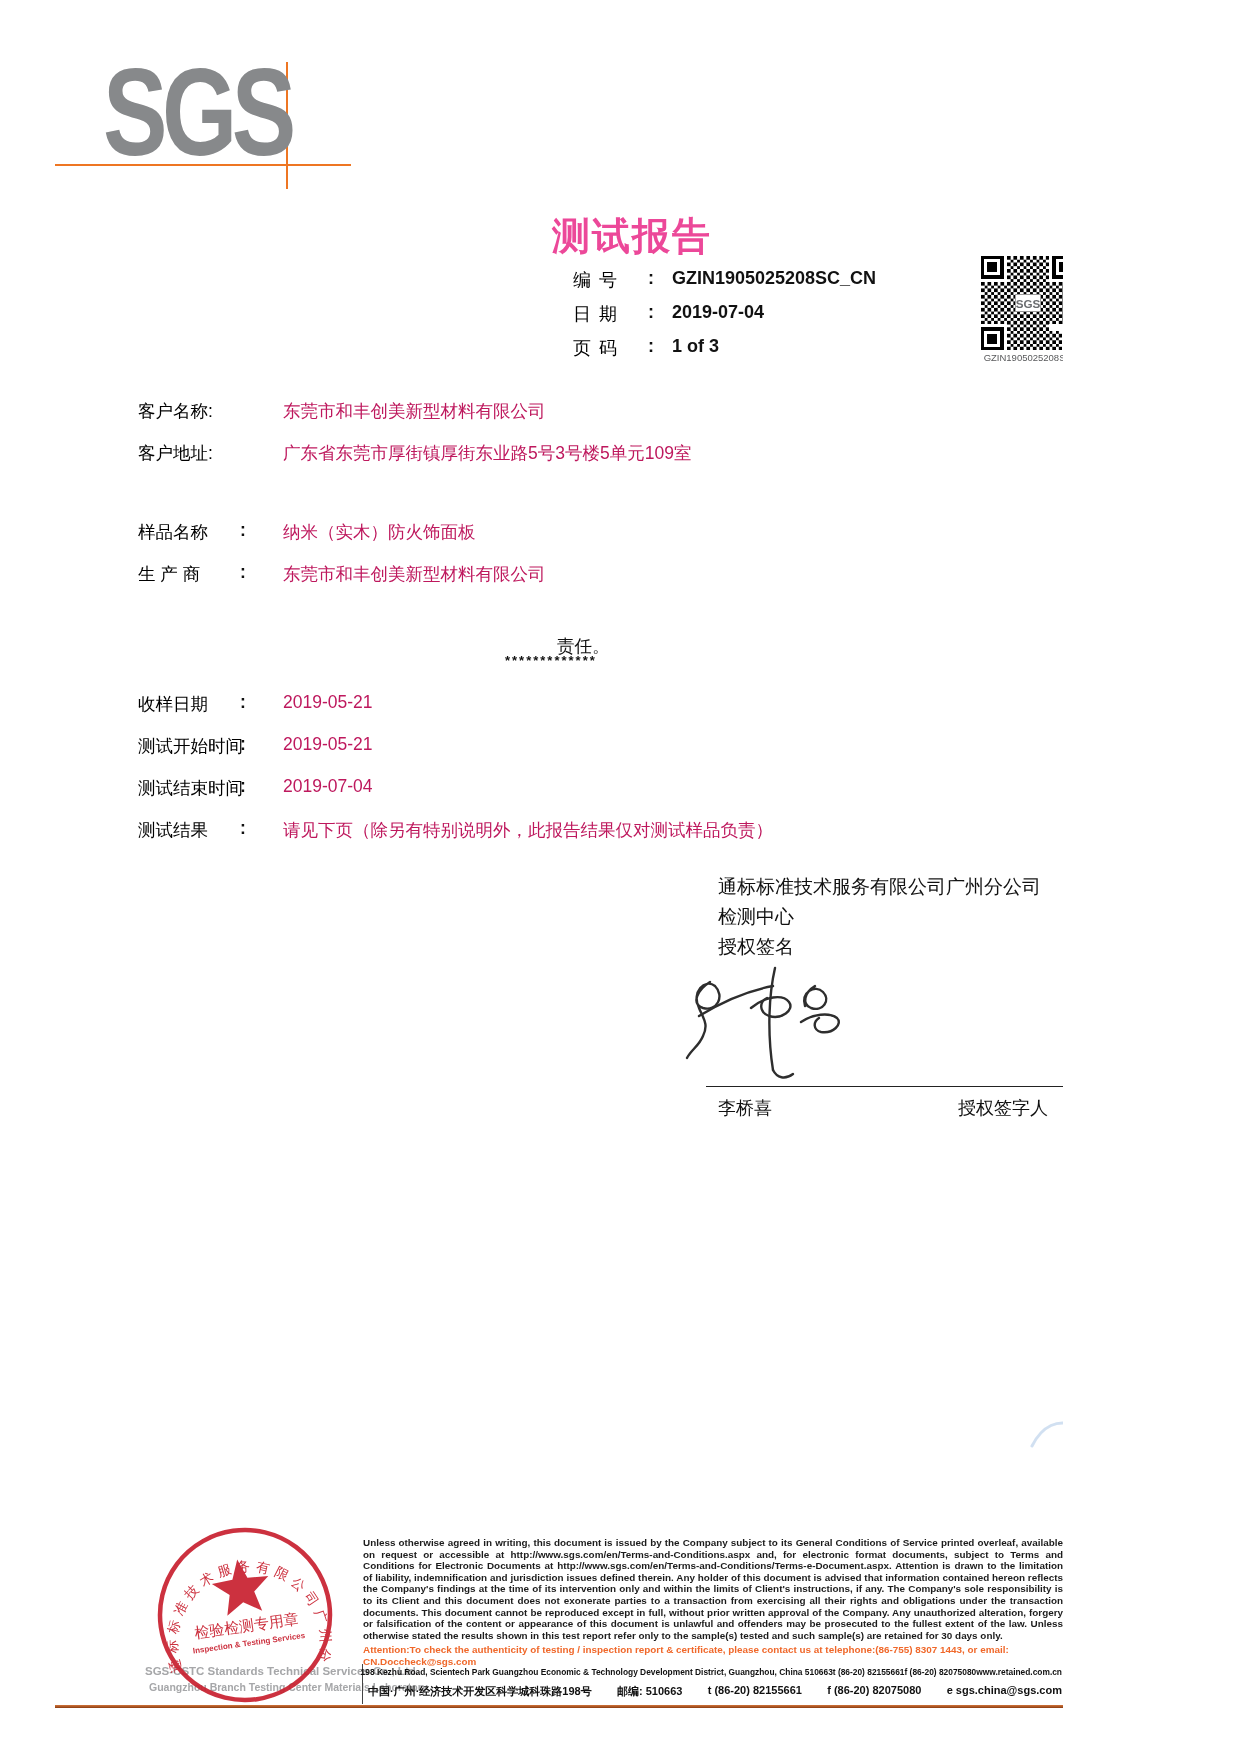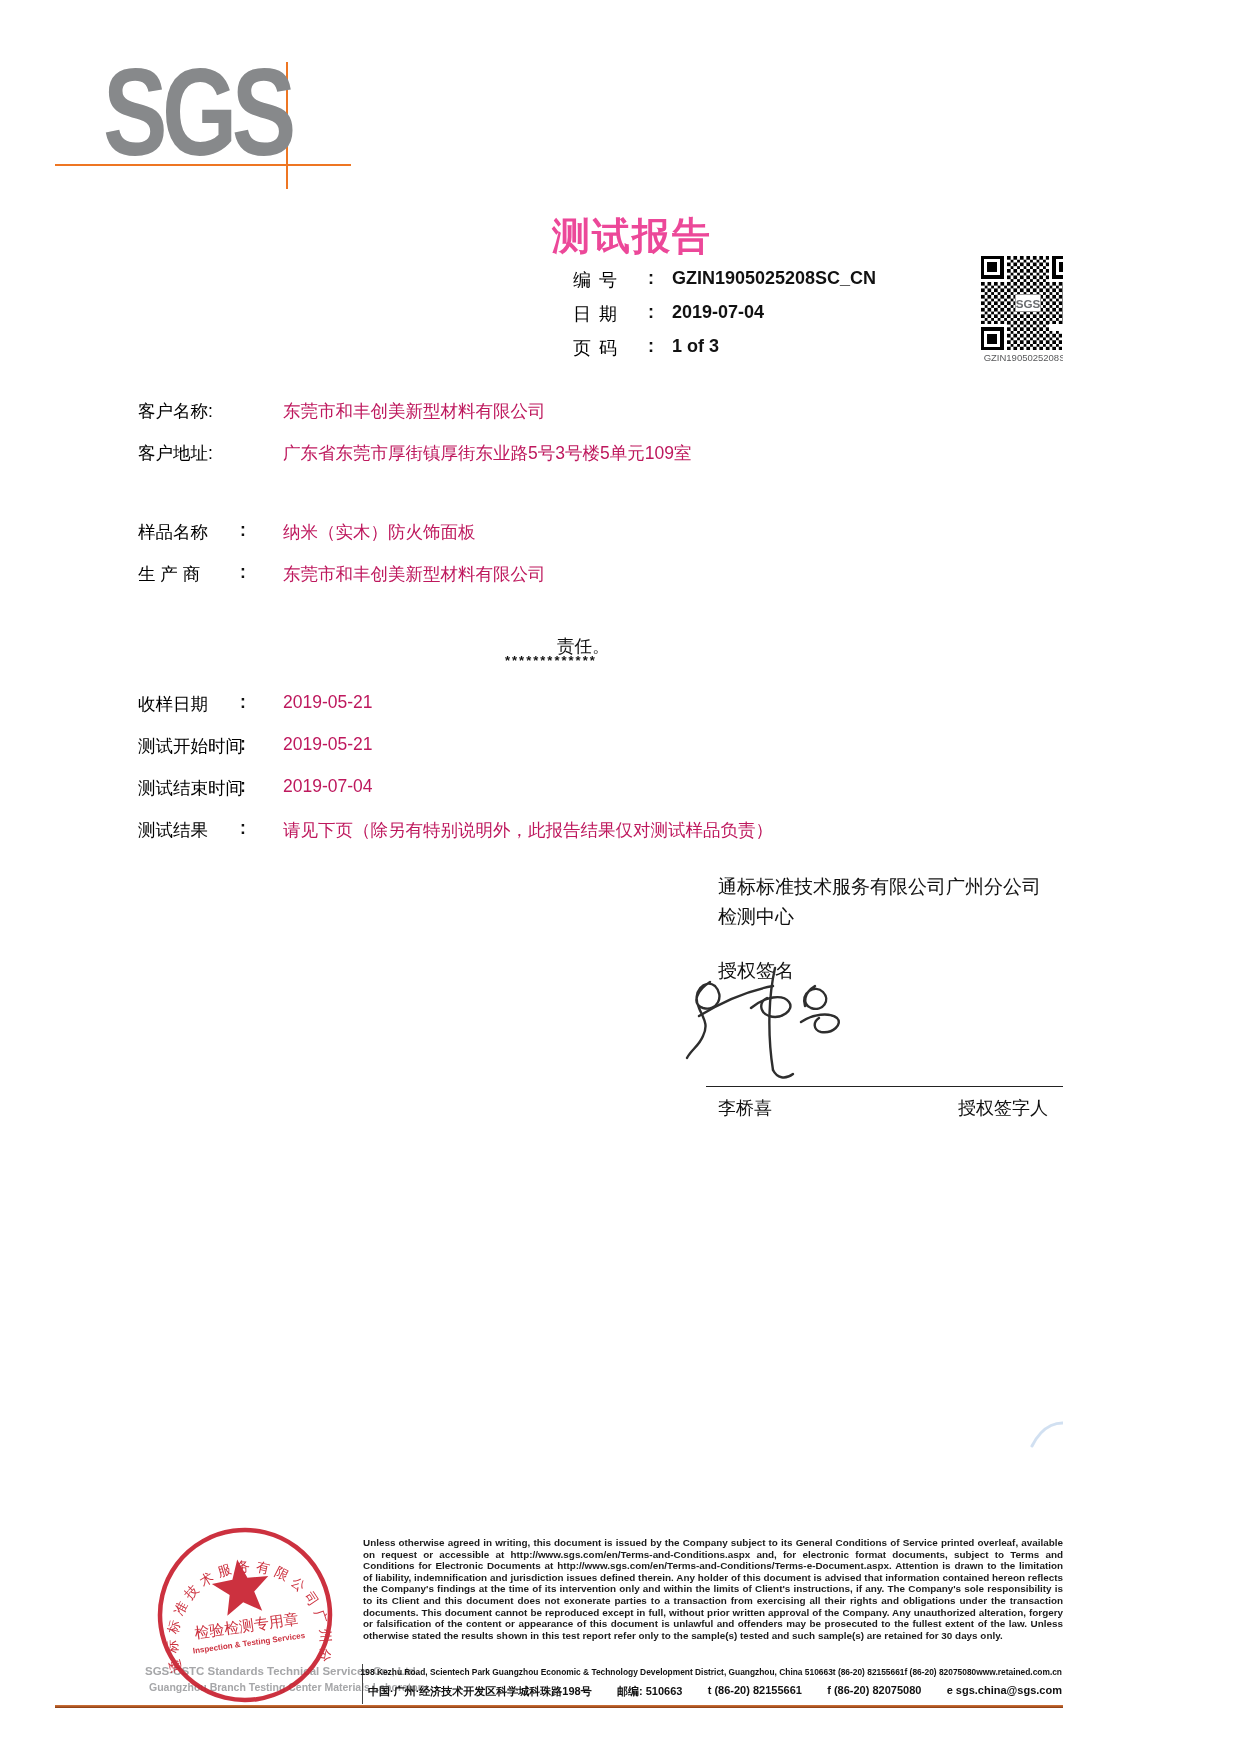--- a/index.html
+++ b/index.html
@@ -32,21 +32,21 @@
   .r-sname{top:520px;} .r-prod{top:562px;}
   .r-d1{top:692px;} .r-d2{top:734px;} .r-d3{top:776px;} .r-d4{top:818px;}
 
   .disc1{left:155px;top:608px;font-size:17.5px;}
   .disc2{left:557px;top:634px;font-size:17.5px;}
   .stars{left:505px;top:653px;font-size:13px;font-weight:bold;letter-spacing:2px;}
 
   
   .sign-co{left:718px;top:874px;font-size:19px;}
   .sign-dep{left:718px;top:904px;font-size:19px;}
-  .sign-auth{left:718px;top:934px;font-size:19px;margin-top:24px;}
+  .sign-auth{left:718px;top:934px;font-size:19px;}
   .sig-svg{left:655px;top:952px;}
   .sig-line{left:706px;top:1086px;width:388px;height:1px;background:#222;}
   .signer-name{left:718px;top:1096px;font-size:18px;}
   .signer-title{left:958px;top:1096px;font-size:18px;}
 
   
   .lab1{left:145px;top:1665px;font-size:11.5px;font-weight:bold;color:#a6a7a9;}
   .lab2{left:149px;top:1681px;font-size:10.5px;font-weight:bold;color:#a6a7a9;}
   .stamp{left:145px;top:1515px;width:200px;height:200px;opacity:.92;}
   .blue-mark{left:1026px;top:1412px;opacity:.4;}
@@ -185,20 +185,21 @@
       <polygon points="100,44 107.6,63.4 128.5,64.7 112.4,78 117.6,98.3 100,87 82.4,98.3 87.6,78 71.5,64.7 92.4,63.4" fill="#c8202f"></polygon>
       <text font-size="13.5" fill="#c8202f" letter-spacing="5">
         <textPath href="#stamp-arc" startOffset="2%">通标标准技术服务有限公司广州分公司</textPath>
       </text>
       <text x="100" y="116" text-anchor="middle" font-size="15" fill="#c8202f">检验检测专用章</text>
       <text x="100" y="131" text-anchor="middle" font-size="8" font-weight="bold" fill="#c8202f">Inspection &amp; Testing Services</text>
     </g>
   </svg>
 
   <div class="abs legal">Unless otherwise agreed in writing, this document is issued by the Company subject to its General Conditions of Service printed overleaf, available on request or accessible at http://www.sgs.com/en/Terms-and-Conditions.aspx and, for electronic format documents, subject to Terms and Conditions for Electronic Documents at http://www.sgs.com/en/Terms-and-Conditions/Terms-e-Document.aspx. Attention is drawn to the limitation of liability, indemnification and jurisdiction issues defined therein. Any holder of this document is advised that information contained hereon reflects the Company's findings at the time of its intervention only and within the limits of Client's instructions, if any. The Company's sole responsibility is to its Client and this document does not exonerate parties to a transaction from exercising all their rights and obligations under the transaction documents. This document cannot be reproduced except in full, without prior written approval of the Company. Any unauthorized alteration, forgery or falsification of the content or appearance of this document is unlawful and offenders may be prosecuted to the fullest extent of the law. Unless otherwise stated the results shown in this test report refer only to the sample(s) tested and such sample(s) are retained for 30 days only.</div>
+  <div class="abs attention">Attention:To check the authenticity of testing / inspection report &amp; certificate, please contact us at telephone:(86-755) 8307 1443, or email: CN.Doccheck@sgs.com</div>
 
   <div class="abs f-divider"></div>
   <div class="abs f-row1">
     <span>198 Kezhu Road, Scientech Park Guangzhou Economic &amp; Technology Development District, Guangzhou, China 510663</span>
     <span>t (86-20) 82155661</span>
     <span>f (86-20) 82075080</span>
     <span>www.retained.com.cn</span>
   </div>
   <div class="abs f-row2">
     <span>中国·广州·经济技术开发区科学城科珠路198号</span>

